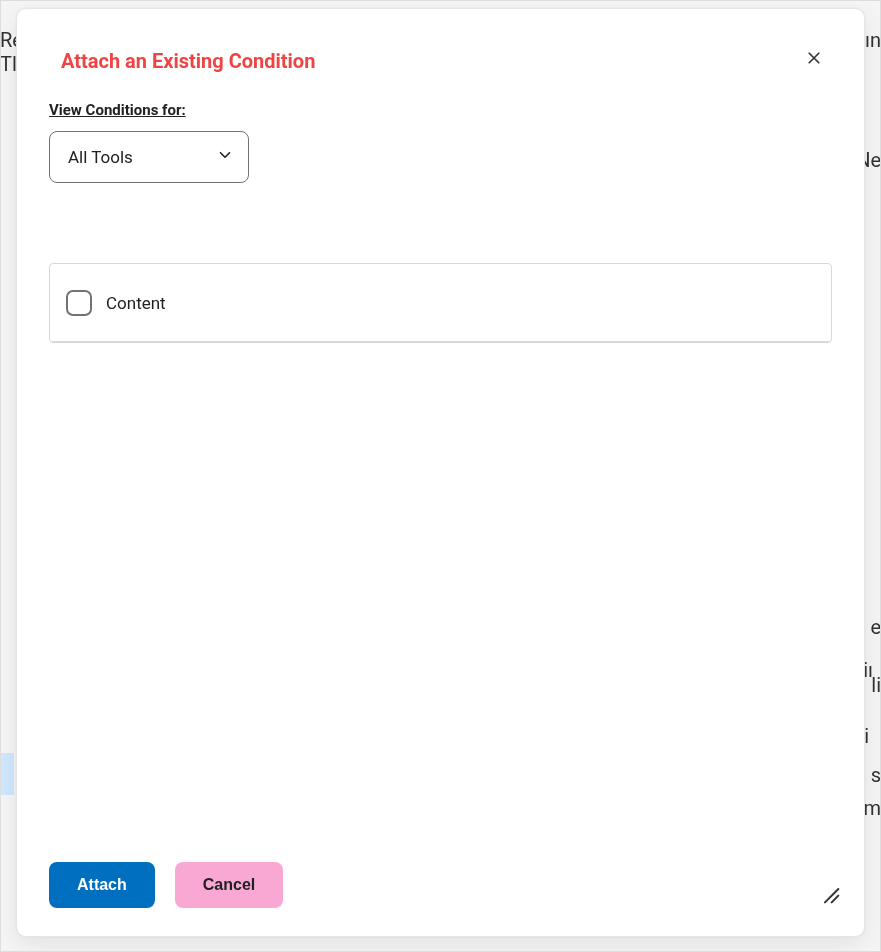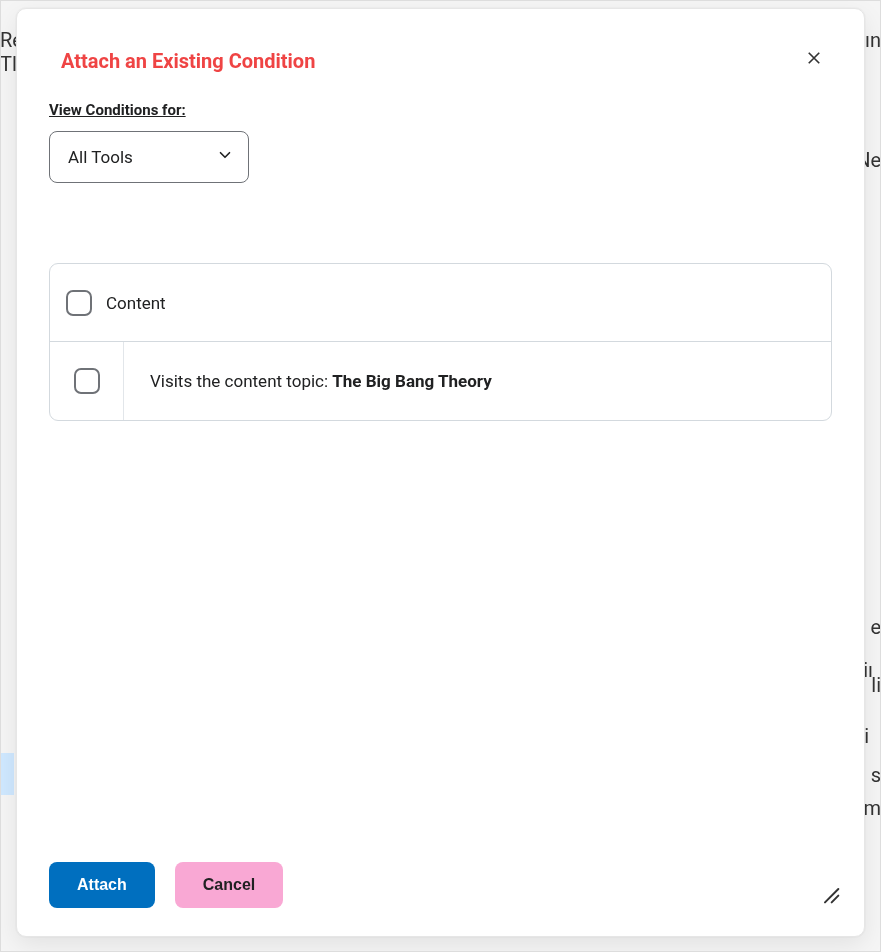--- a/index.html
+++ b/index.html
@@ -111,21 +111,21 @@
   }
   .select-wrap .select-text {
     font-size: 17px;
     color: #202122;
   }
   .select-wrap svg { width: 18px; height: 18px; }
 
   .cond-table {
     margin-top: 80px;
     border: 1px solid #d3d9de;
-    border-radius: 9px;
+    border-radius: 4px;
     overflow: hidden;
     width: 100%;
   }
   .cond-group-row {
     display: flex;
     align-items: center;
     height: 78px;
     padding: 0 10px;
     border-bottom: 1px solid #d3d9de;
   }
@@ -238,28 +238,20 @@
             <polyline points="6 9 12 15 18 9"></polyline>
           </svg>
       </span>
     </div>
 
     <div class="cond-table">
       <div class="cond-group-row">
         <div class="checkbox" role="checkbox" aria-checked="false"></div>
         <span class="group-label">Content</span>
       </div>
-      <div class="cond-item-row">
-        <div class="item-cb-cell">
-          <div class="checkbox" role="checkbox" aria-checked="false"></div>
-        </div>
-        <div class="item-text-cell">
-          <span>Visits the content topic: </span>&nbsp;<span class="bold">The Big Bang Theory</span>
-        </div>
-      </div>
     </div>
   </div>
 
   <div class="modal-footer">
     <button class="btn btn-primary">Attach</button>
     <button class="btn btn-secondary">Cancel</button>
     <div class="resize-handle">
       <span>
         <svg viewBox="0 0 24 24" fill="none" stroke="#333" stroke-width="2.4" stroke-linecap="round">
           <line x1="6" y1="22" x2="22" y2="6"></line>

